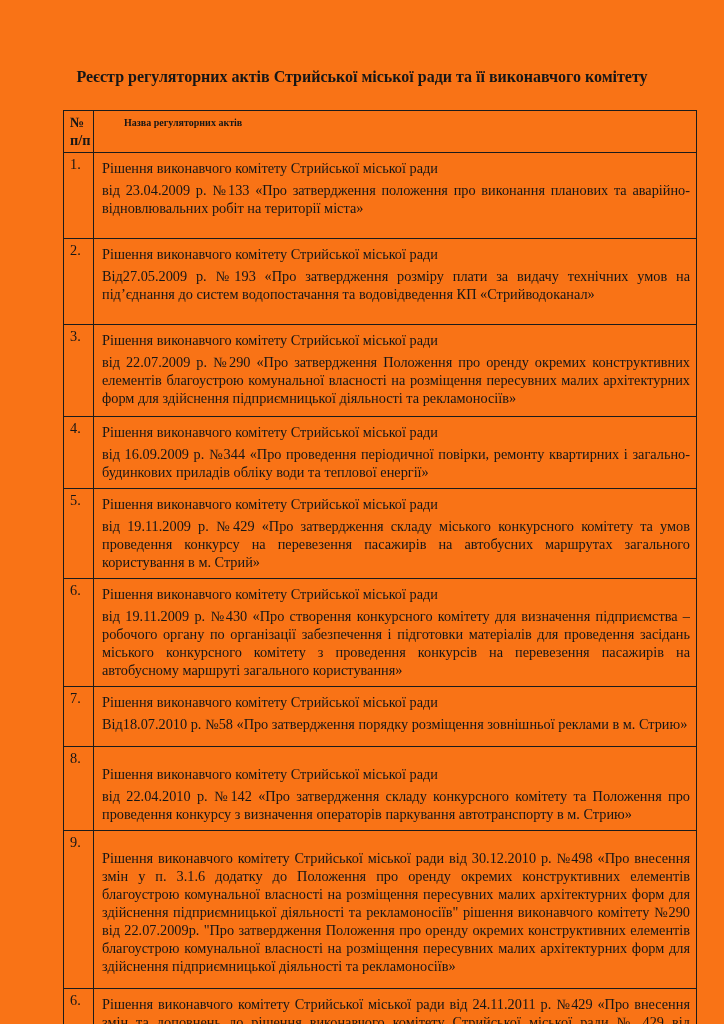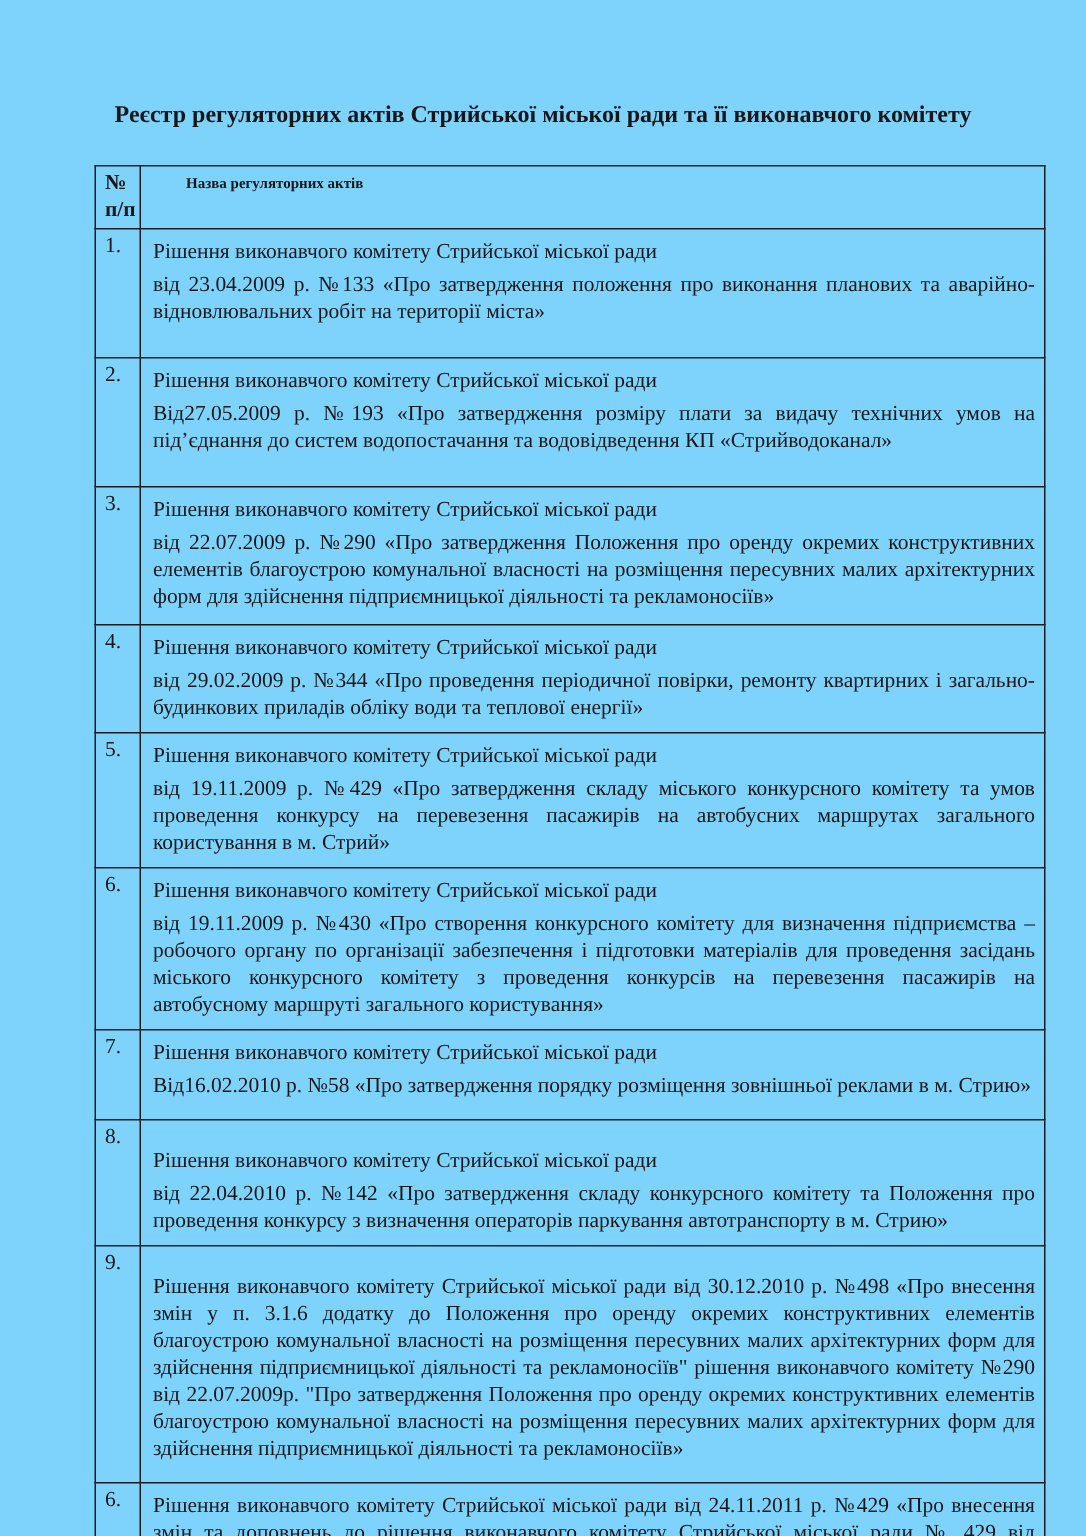--- a/index.html
+++ b/index.html
@@ -1,20 +1,20 @@
 <!DOCTYPE html>
 <html><head>
 <meta charset="utf-8">
 <style>
   html, body { margin: 0; padding: 0; background: #ffffff; }
   .page {
     position: relative;
     width: 724px;
     height: 1024px;
-    background: #7dd3fc;
+    background: #f97316;
     font-family: "Liberation Serif", "DejaVu Serif", serif;
     color: #161616;
     overflow: hidden;
   }
   .title {
     padding-top: 64px;
     margin: 0 28px 20px 28px;
     text-align: center;
     font-size: 16px;
     font-weight: 700;
@@ -105,21 +105,21 @@
       <td class="text">
             <p class="lead">Рішення виконавчого комітету Стрийської міської ради</p>
             <p class="just">від 22.07.2009 р. №290 «Про затвердження Положення про оренду окремих конструктивних елементів благоустрою комунальної власності на розміщення пересувних малих архітектурних форм для здійснення підприємницької діяльності та рекламоносіїв»</p>
           </td>
     </tr>
 
     <tr>
       <td class="num">4.</td>
       <td class="text">
             <p class="lead">Рішення виконавчого комітету Стрийської міської ради</p>
-            <p class="just">від 29.02.2009 р. №344 «Про проведення періодичної повірки, ремонту квартирних і загально-будинкових приладів обліку води та теплової енергії»</p>
+            <p class="just">від 16.09.2009 р. №344 «Про проведення періодичної повірки, ремонту квартирних і загально-будинкових приладів обліку води та теплової енергії»</p>
           </td>
     </tr>
 
     <tr>
       <td class="num">5.</td>
       <td class="text">
             <p class="lead">Рішення виконавчого комітету Стрийської міської ради</p>
             <p class="just">від 19.11.2009 р. №429 «Про затвердження складу міського конкурсного комітету та умов проведення конкурсу на перевезення пасажирів на автобусних маршрутах загального користування в м. Стрий»</p>
           </td>
     </tr>
@@ -129,21 +129,21 @@
       <td class="text">
             <p class="lead">Рішення виконавчого комітету Стрийської міської ради</p>
             <p class="just">від 19.11.2009 р. №430 «Про створення конкурсного комітету для визначення підприємства – робочого органу по організації забезпечення і підготовки матеріалів для проведення засідань міського конкурсного комітету з проведення конкурсів на перевезення пасажирів на автобусному маршруті загального користування»</p>
           </td>
     </tr>
 
     <tr class="gap-md">
       <td class="num">7.</td>
       <td class="text">
             <p class="lead">Рішення виконавчого комітету Стрийської міської ради</p>
-            <p class="just">Від16.02.2010 р. №58 «Про затвердження порядку розміщення зовнішньої реклами в м. Стрию»</p>
+            <p class="just">Від18.07.2010 р. №58 «Про затвердження порядку розміщення зовнішньої реклами в м. Стрию»</p>
           </td>
     </tr>
 
     <tr class="text-top">
       <td class="num">8.</td>
       <td class="text">
             <p class="lead">Рішення виконавчого комітету Стрийської міської ради</p>
             <p class="just">від 22.04.2010 р. №142 «Про затвердження складу конкурсного комітету та Положення про проведення конкурсу з визначення операторів паркування автотранспорту в м. Стрию»</p>
           </td>
     </tr>

